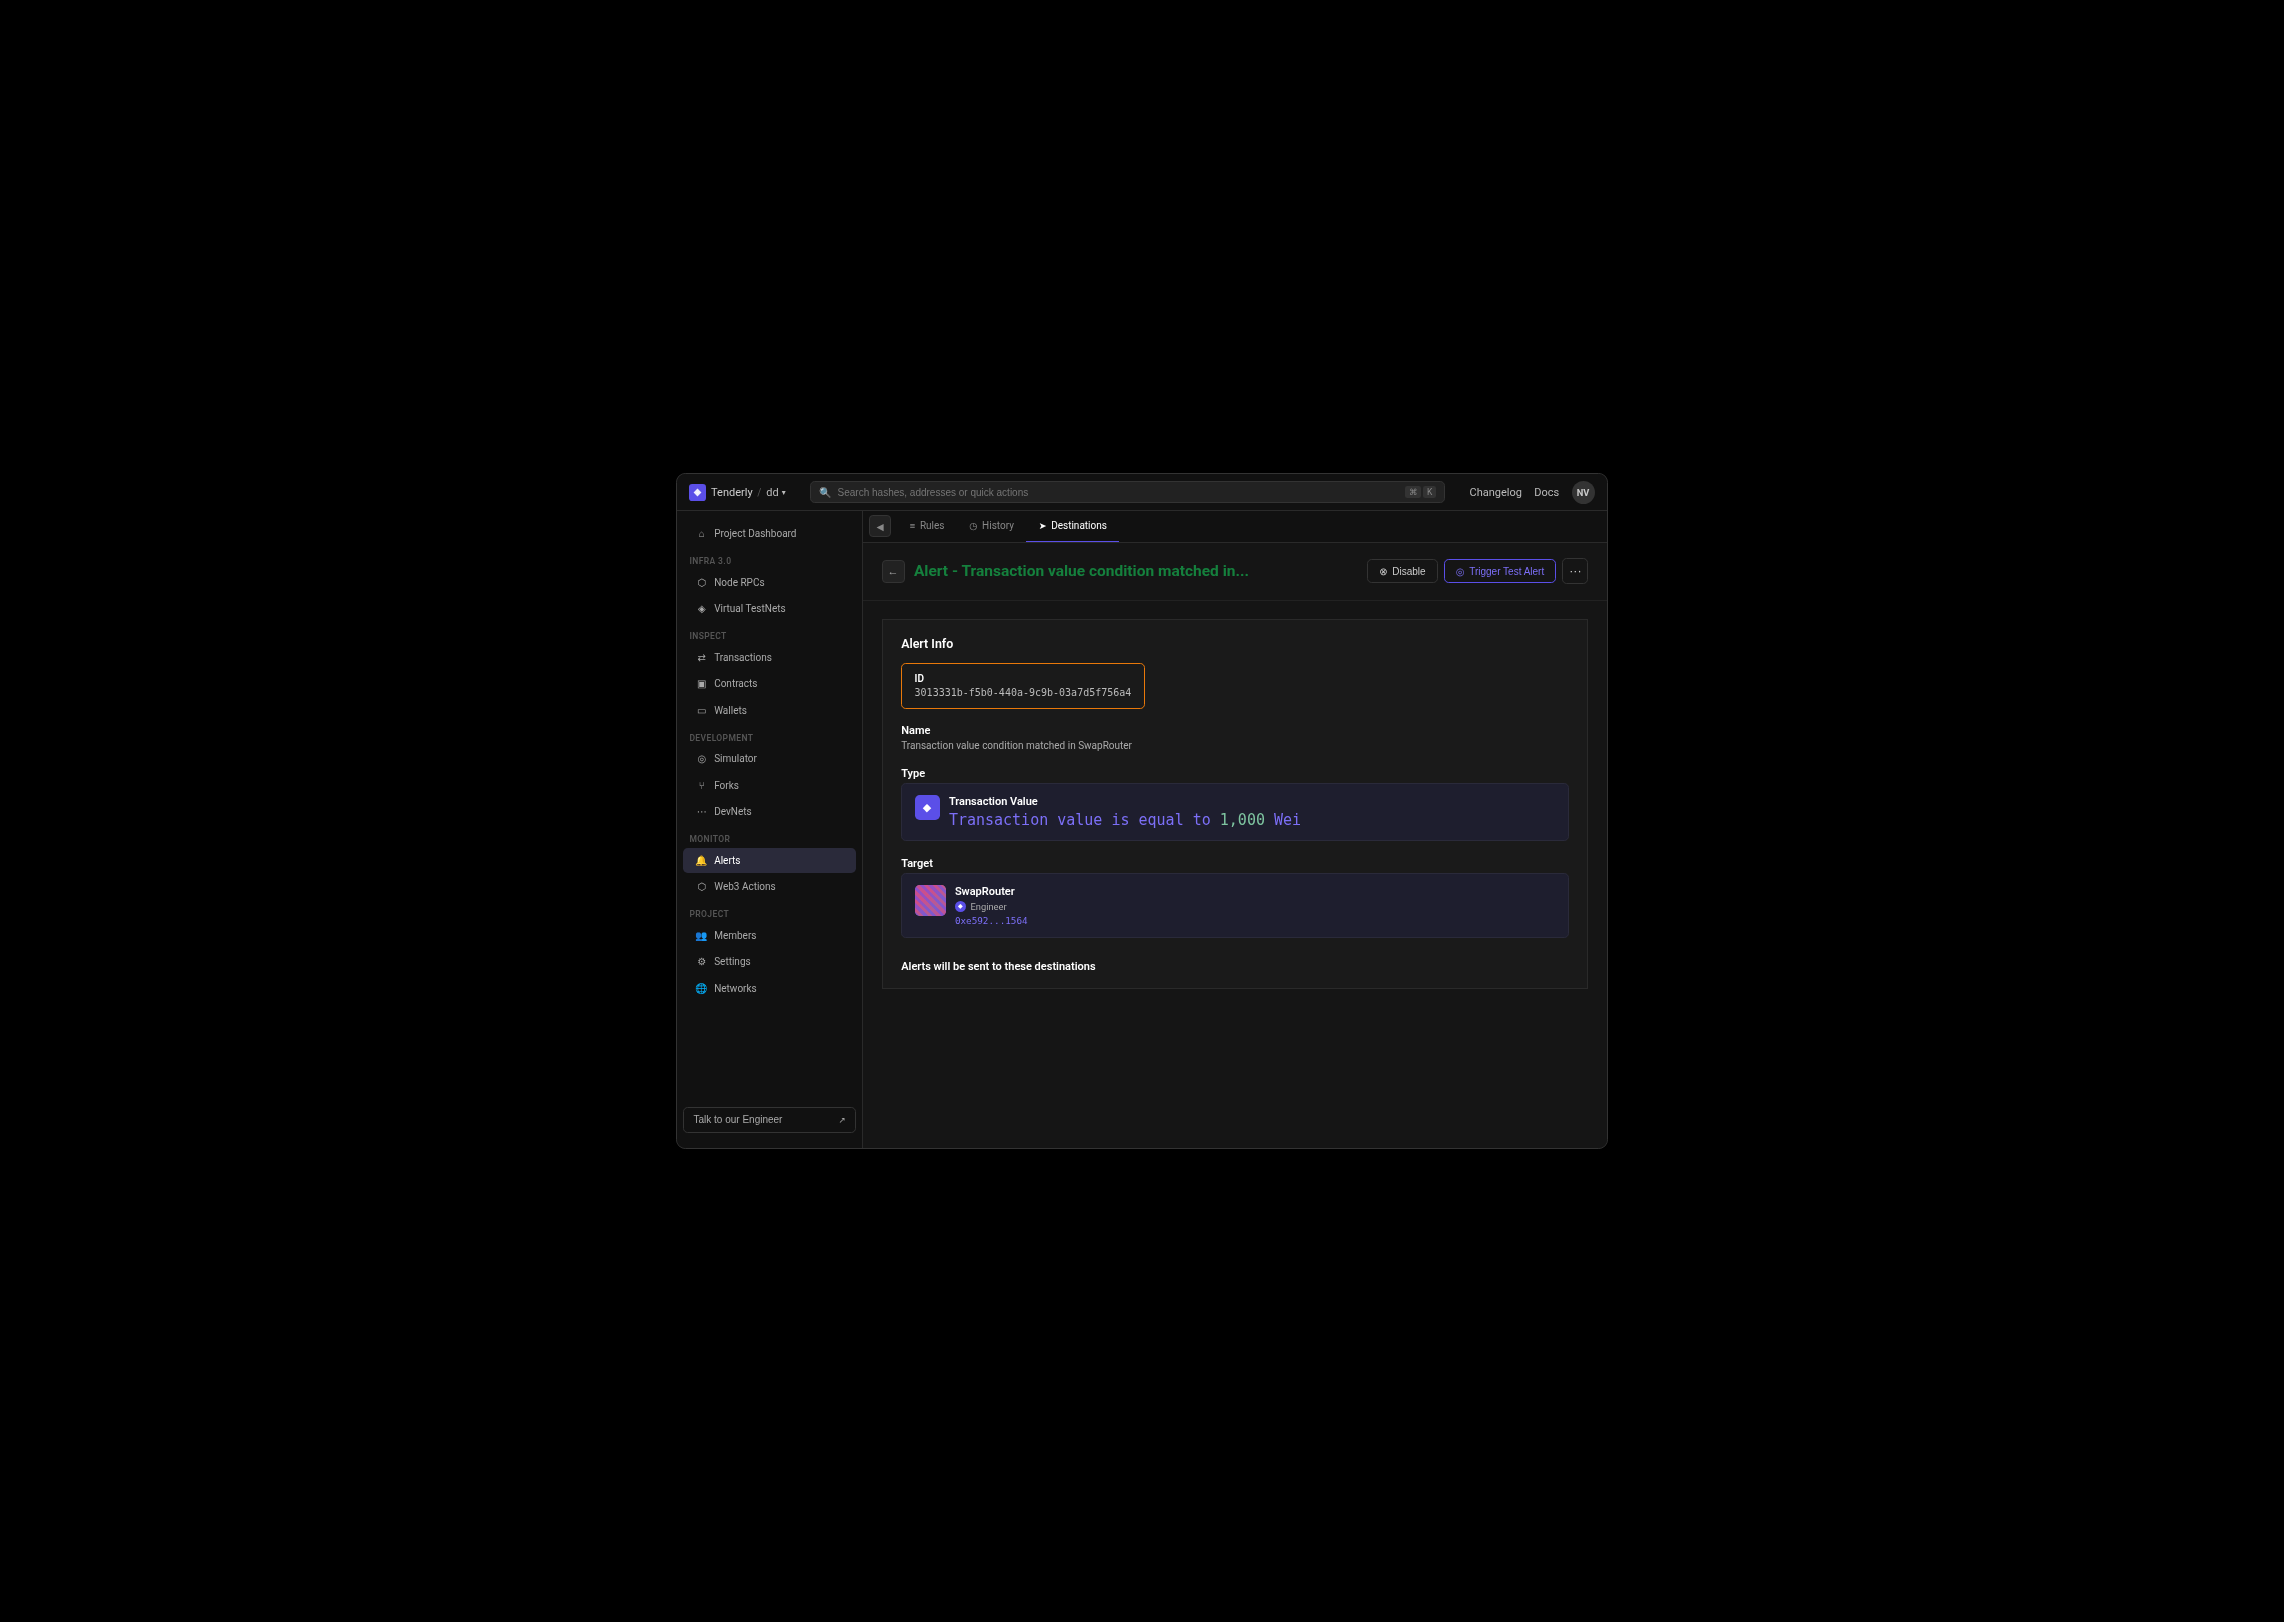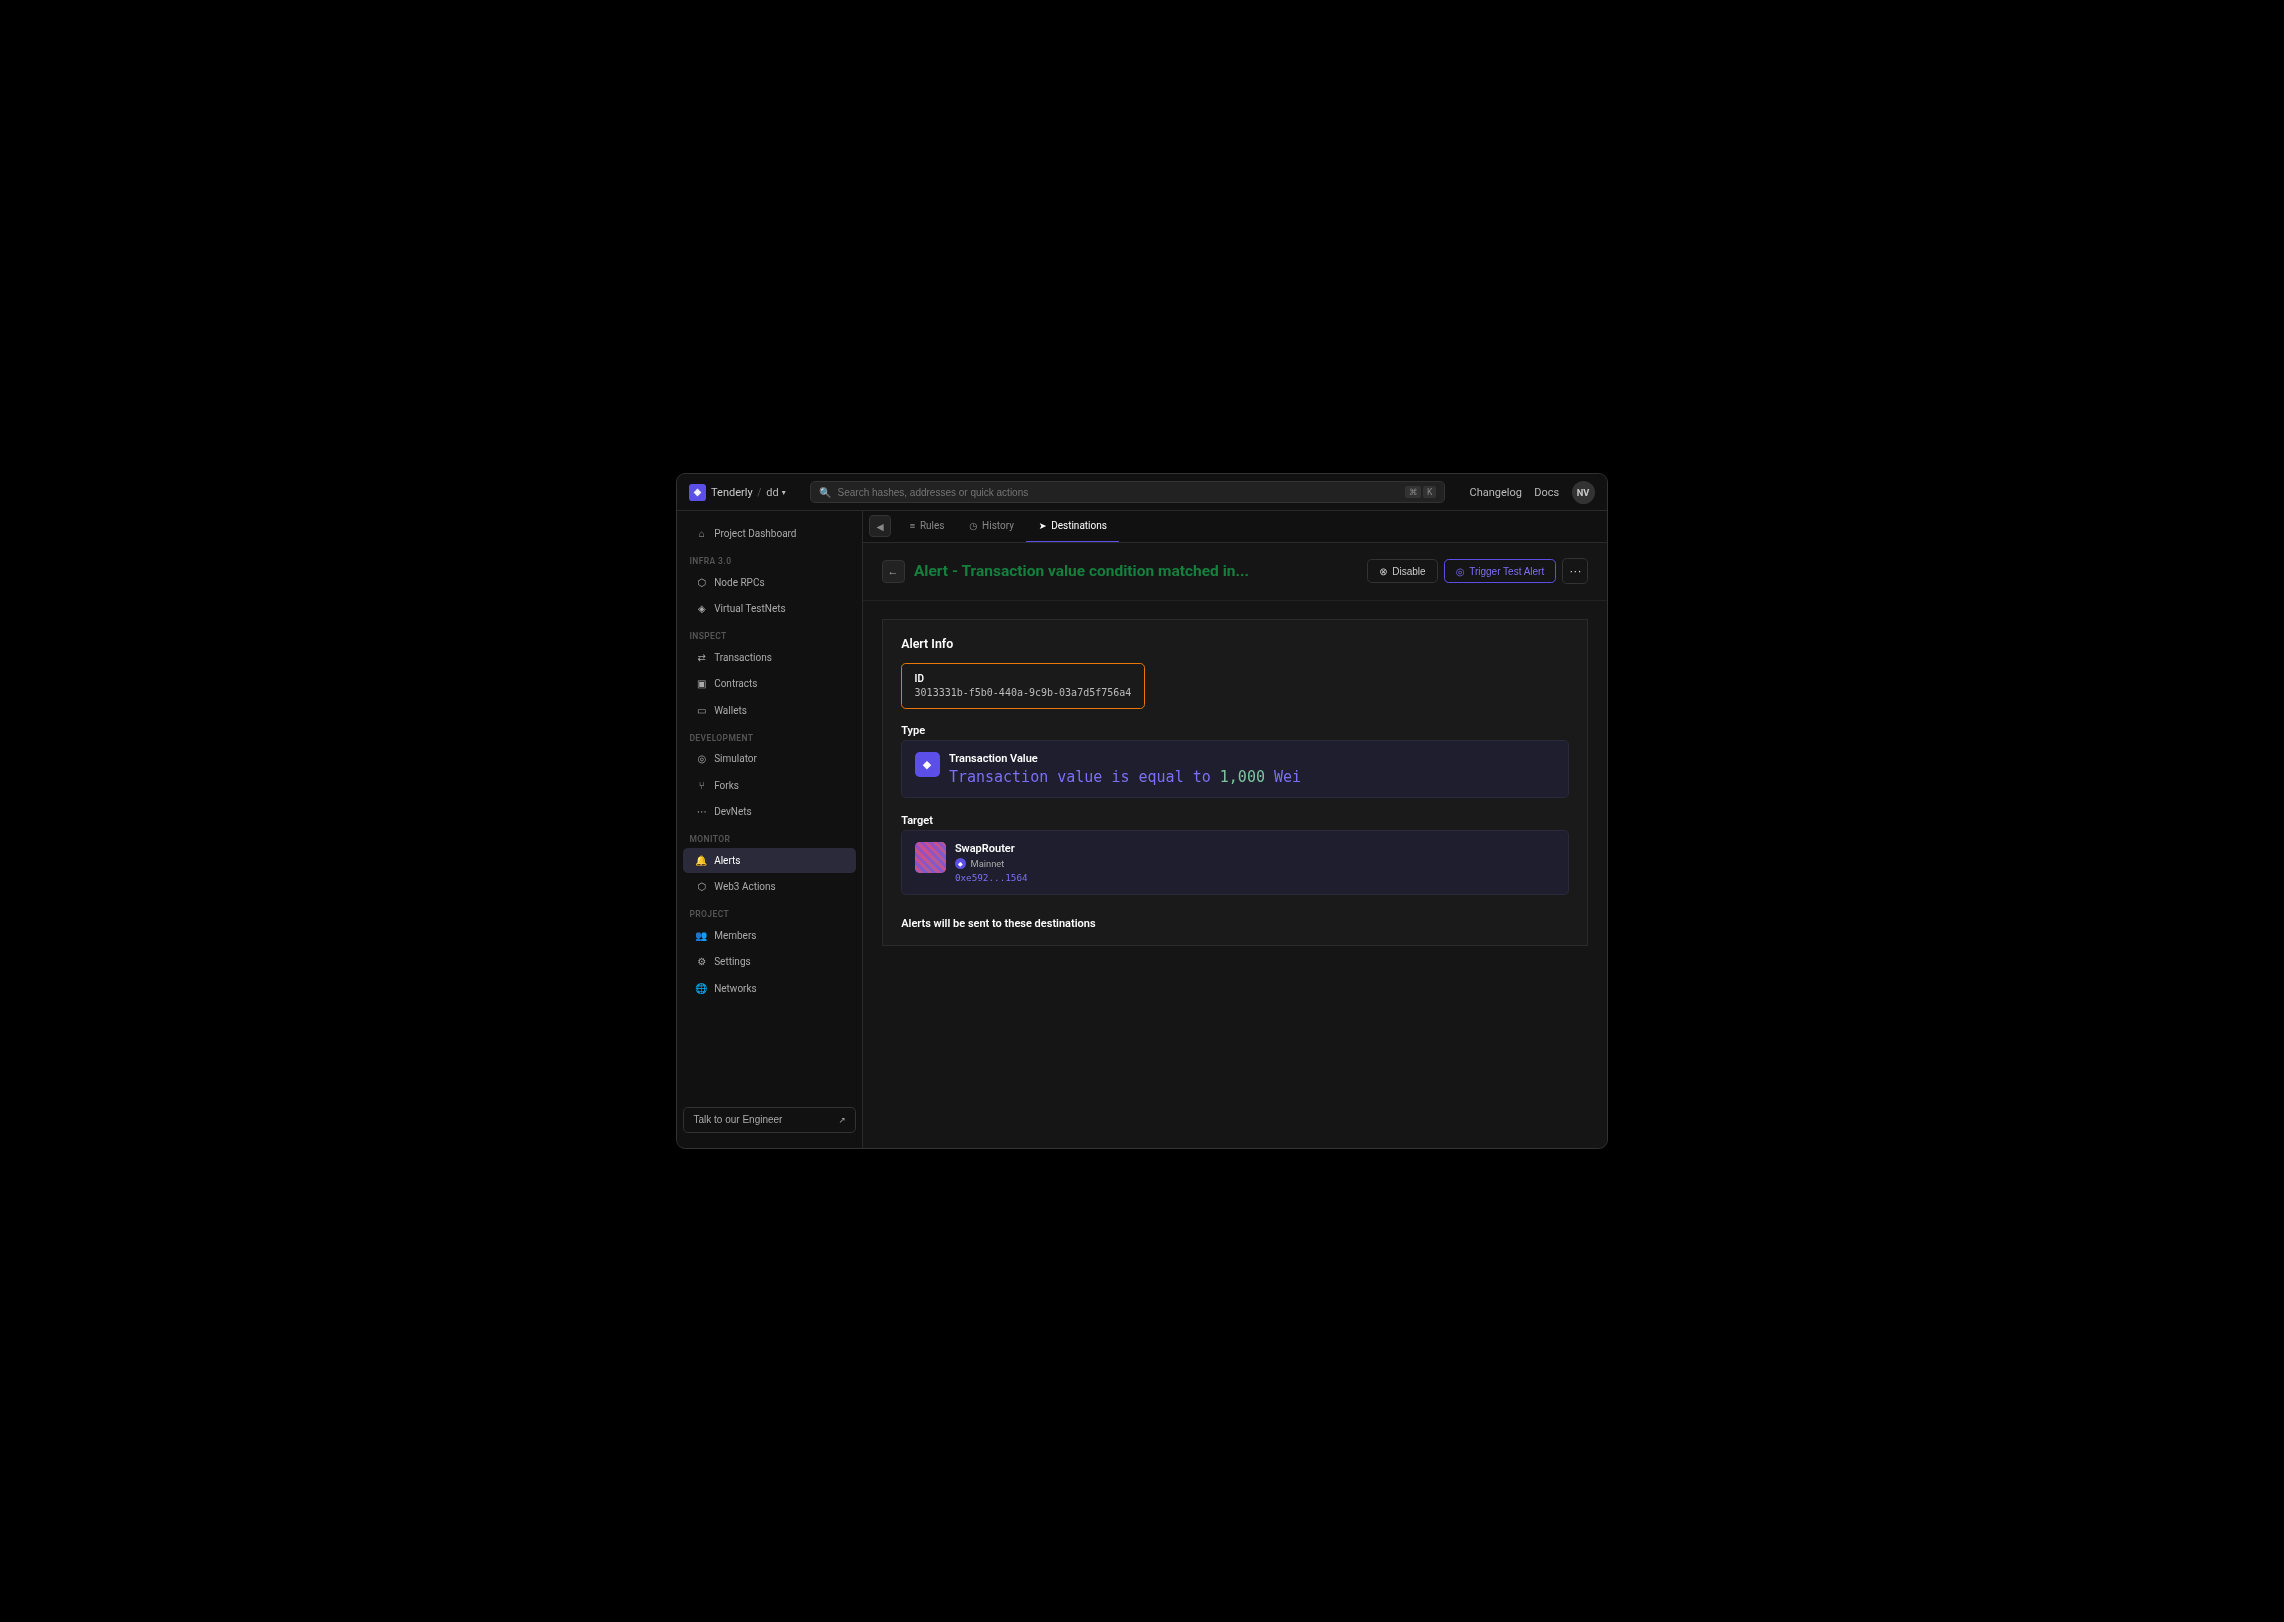--- a/index.html
+++ b/index.html
@@ -586,20 +586,24 @@
         <div class="section-card">
           <div class="section-title">Alert Info</div>
 
           
           <div class="id-card">
             <div class="id-label">ID</div>
             <div class="id-value">3013331b-f5b0-440a-9c9b-03a7d5f756a4</div>
           </div>
 
           
+          <div class="info-block">
+            <div class="field-label">Name</div>
+            <div class="field-value">Transaction value condition matched in SwapRouter</div>
+          </div>
 
           
 
           
           <div class="info-block">
             <div class="field-label">Type</div>
             <div class="type-card">
               <div class="type-icon">◆</div>
               <div>
                 <div class="type-name">Transaction Value</div>
@@ -614,21 +618,21 @@
           <div class="info-block">
             <div class="field-label">Target</div>
             <div class="target-card">
               <div class="target-icon">
                 <div class="target-icon-inner"></div>
               </div>
               <div>
                 <div class="target-name">SwapRouter</div>
                 <div class="target-network">
                   <div class="eth-dot">◆</div>
-                  <span>Mainnet</span>
+                  <span>Engineer</span>
                 </div>
                 <div class="target-addr">0xe592...1564</div>
               </div>
             </div>
           </div>
 
           
           <div class="destinations-hint">Alerts will be sent to these destinations</div>
         </div>
       </div>

